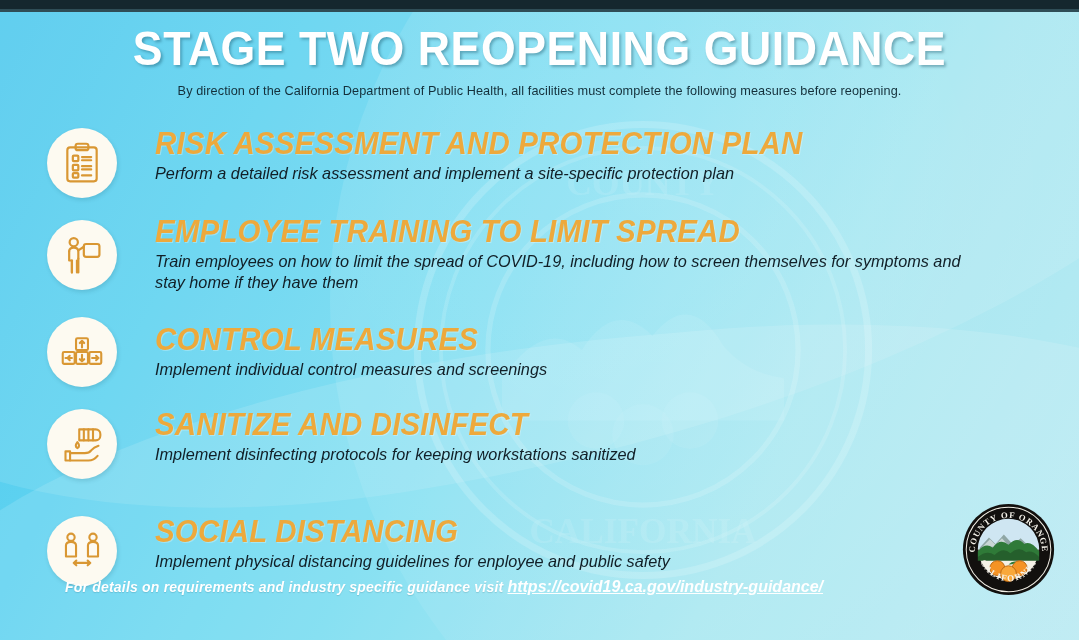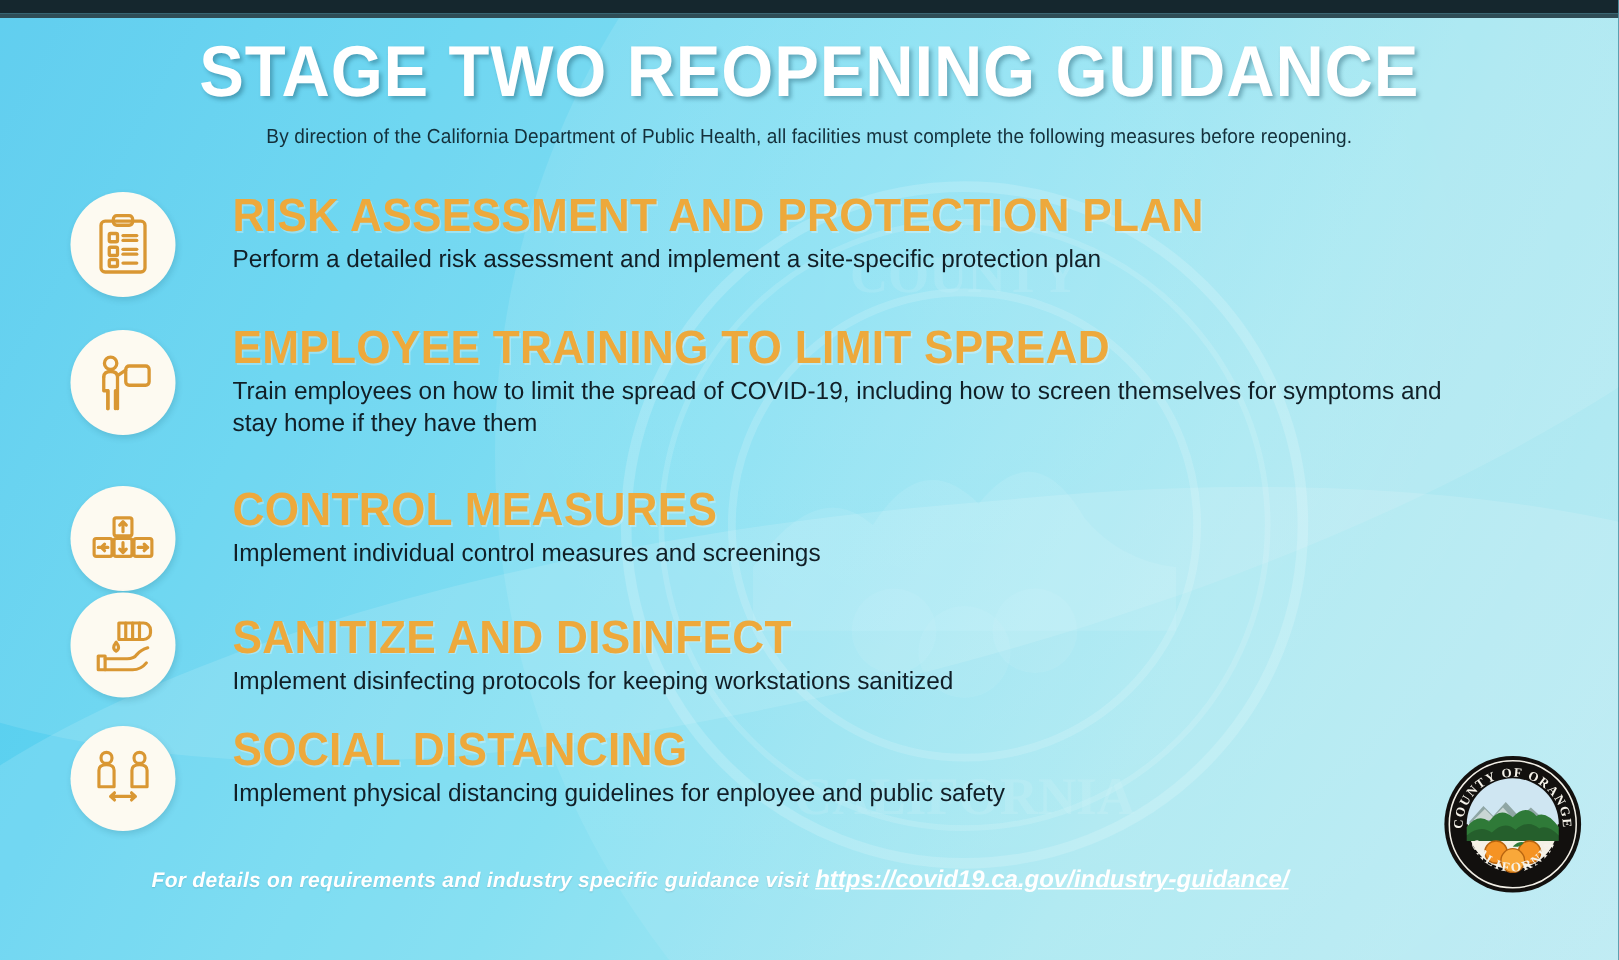--- a/index.html
+++ b/index.html
@@ -87,21 +87,21 @@
     margin-top:9px;
     font-size:13.5px;
     font-weight:normal;
     color:#14303b;
     transform:scaleX(0.94);
     letter-spacing:0.1px;
   }
 
   
   .items { position:absolute; left:0; top:128px; width:1079px; z-index:10; }
-  .item { position:relative; display:flex; align-items:flex-start; }
+  .item { position:relative; display:flex; align-items:flex-start;font-style:italic; }
   .item-icon-wrap {
     position:absolute;
     left:47px;
     width:70px; height:70px;
   }
   .icon-circle {
     width:70px; height:70px; border-radius:50%;
     background:#fdfaf1;
     box-shadow:1px 2px 4px rgba(10,70,90,0.16);
     display:flex; align-items:center; justify-content:center;
@@ -126,29 +126,29 @@
     line-height:1.3;
     margin-top:2px;
     transform:scaleX(0.985);
     transform-origin:left center;
     max-width:820px;
   }
 
   
   #item-0 { position:absolute; top:0px;   left:0; right:0; }
   #item-1 { position:absolute; top:88px;  left:0; right:0;align-items:center; }
-  #item-2 { position:absolute; top:196px; left:0; right:0; }
-  #item-3 { position:absolute; top:281px; left:0; right:0;align-items:flex-end; }
-  #item-4 { position:absolute; top:356px; left:0; right:0; }
+  #item-2 { position:absolute; top:196px; left:0; right:0;align-items:center; }
+  #item-3 { position:absolute; top:281px; left:0; right:0; }
+  #item-4 { position:absolute; top:388px; left:0; right:0; }
 
   
   .footer {
     position:absolute; left:0; top:578px; width:1079px;
     z-index:10;
-    padding-left:101px;
+    padding-left:65px;
   }
   .footer-text {
     font-size:14px;
     font-style:italic;
     font-weight:bold;
     color:#ffffff;
     letter-spacing:0.2px;
     text-shadow:0 1px 1px rgba(10,70,90,0.18);
   }
   .footer-link {

